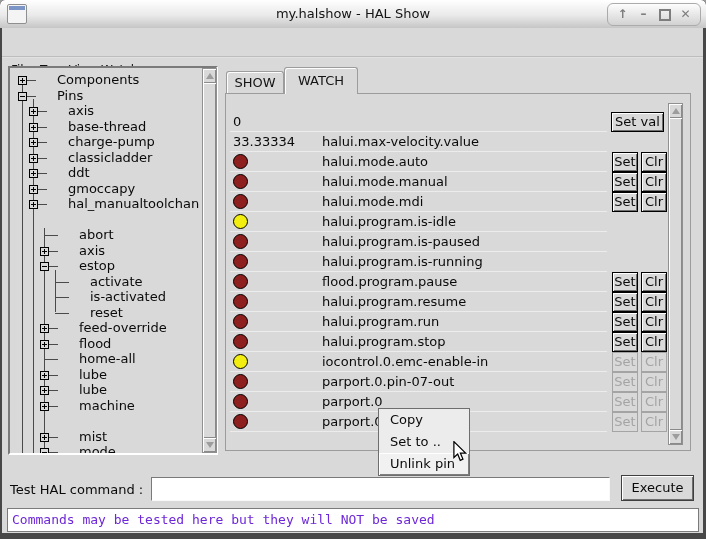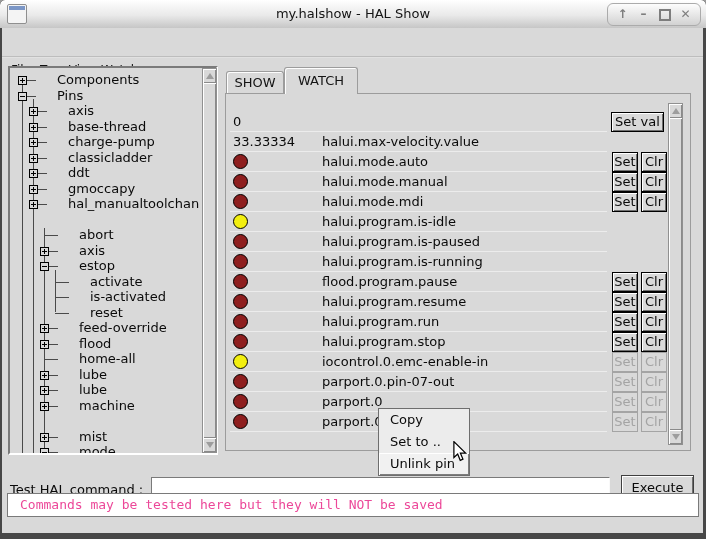--- a/index.html
+++ b/index.html
@@ -68,23 +68,23 @@
   .ctx-item{height:22px;line-height:22px;padding-left:11px;font-size:13px;color:#0a0a0a;cursor:default;}
   .ctx-item.active{background:#f1f1f1;box-shadow:inset 1px 1px 0 #fff, inset -1px -1px 0 #7e7e7e;}
   
   .cmd-label{position:absolute;left:10px;top:482px;font-size:13px;color:#0a0a0a;}
   .cmd-entry{position:absolute;left:151px;top:477px;width:459px;height:24px;background:#fff;
     border:1px solid;border-color:#7a7a7a #f9f9f9 #f9f9f9 #7a7a7a;box-sizing:border-box;
     font-size:13px;font-family:"DejaVu Sans",sans-serif;padding:0 4px;outline:none;}
   .exec-btn{position:absolute;left:621px;top:475px;width:73px;height:26px;background:#d9d9d9;
     border:1px solid #3f3f3f;box-sizing:border-box;font-size:13px;text-align:center;line-height:24px;
     box-shadow:inset 1px 1px 0 #fff, inset -1px -1px 0 #6f6f6f;color:#0a0a0a;cursor:default;}
-  .status-bar{position:absolute;left:7px;top:493px;width:692px;height:24px;background:#ffffff;
+  .status-bar{position:absolute;left:7px;top:508px;width:692px;height:24px;background:#ffffff;
     border:1px solid #7a7a7a;box-sizing:border-box;font-family:"DejaVu Sans Mono",monospace;
-    font-size:13px;line-height:22px;padding-left:12px;color:#ec4899;white-space:nowrap;overflow:hidden;}
+    font-size:13px;line-height:22px;padding-left:4px;color:#6d28d9;white-space:nowrap;overflow:hidden;}
   .cursor{position:absolute;left:452px;top:441px;z-index:60;}
 </style>
 </head>
 <body>
 
 <div class="window">
 
   <div class="titlebar">
     <div class="win-icon"></div>
     <div class="title-text">my.halshow - HAL Show</div>

